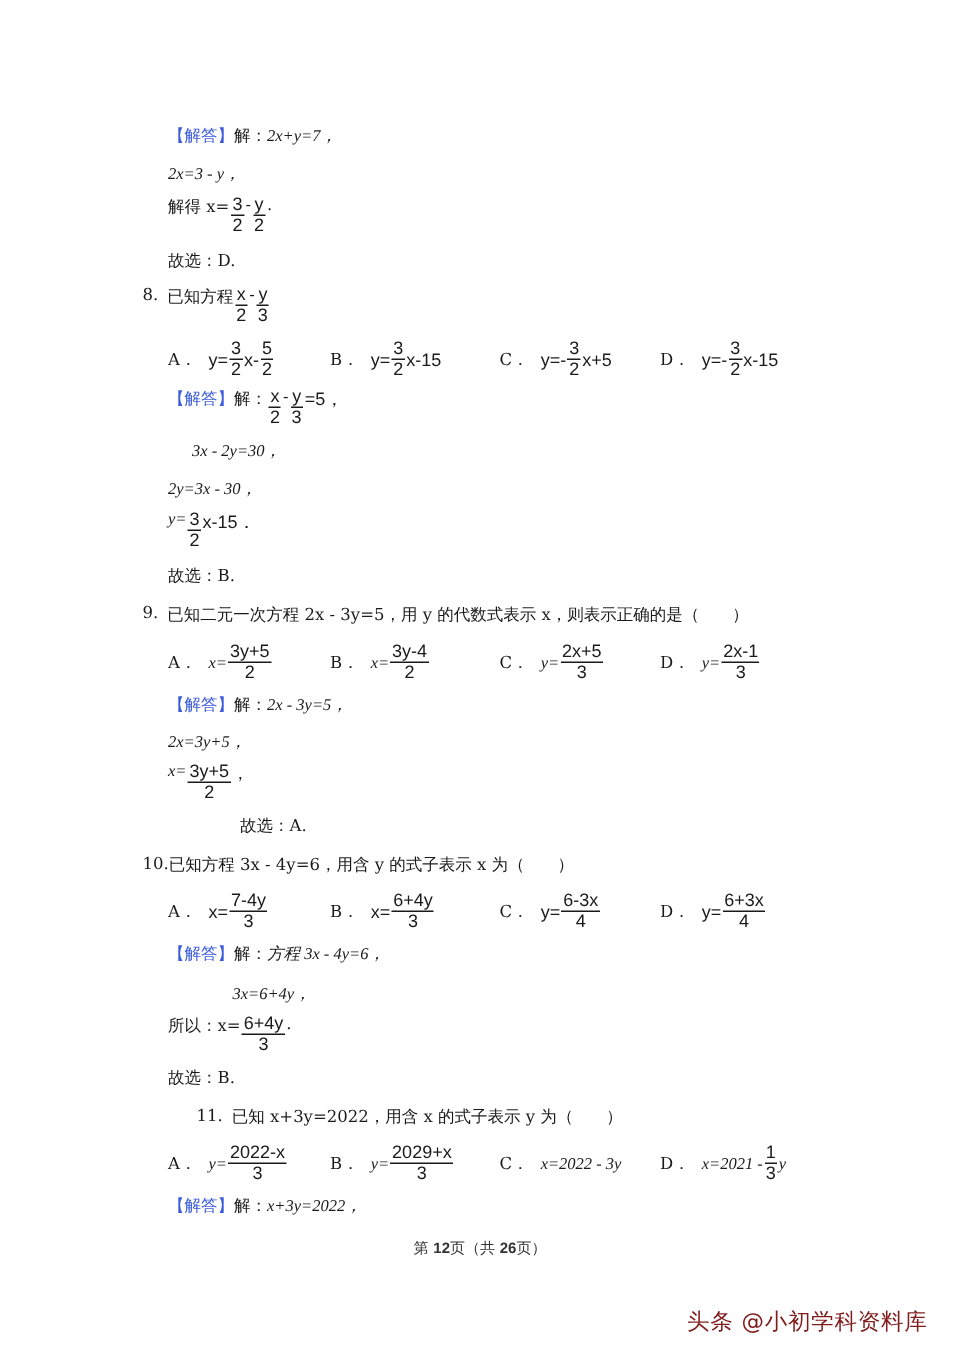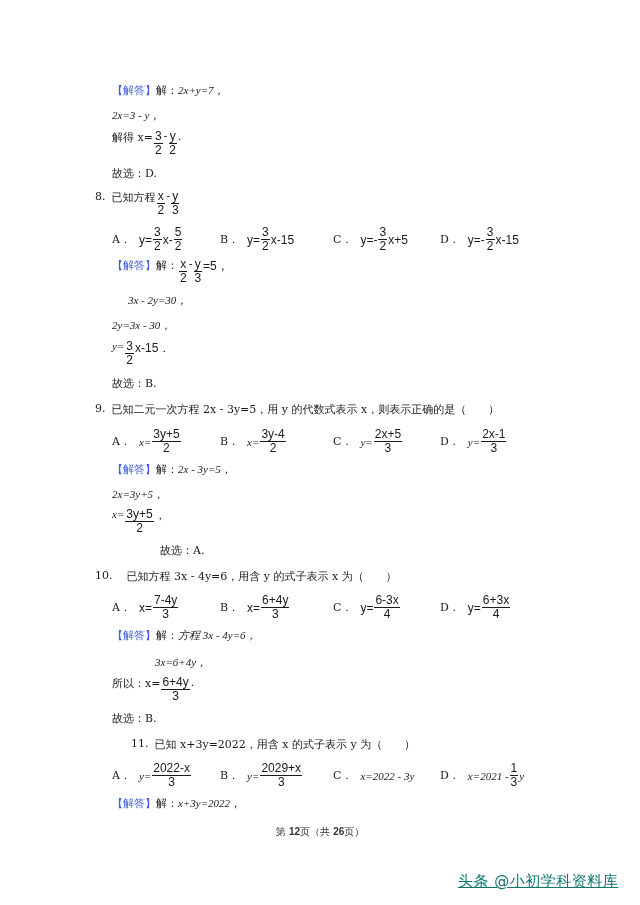--- a/index.html
+++ b/index.html
@@ -11,21 +11,21 @@
   .frac { display: inline-flex; flex-direction: column; align-items: center; vertical-align: middle;
           font-family: "Liberation Sans", sans-serif; font-size: 12px; line-height: 13px; margin: 0 1px; }
   .frac .num { border-bottom: 1px solid #1a1a1a; padding: 0 1px; }
   .frac .den { padding: 0 1px; }
   .sans { font-family: "Liberation Sans", sans-serif; font-size: 12px; }
   .opt { position: absolute; display: flex; align-items: center; white-space: nowrap; }
   .opt-letter { margin-right: 8px; }
   .footer { position: absolute; left: 0; width: 640px; top: 825px; text-align: center; font-size: 10px; color: #333; }
   .footer b { font-family: "Liberation Sans", sans-serif; }
   .watermark { position: absolute; left: 458px; top: 872px; font-family: "DejaVu Sans", sans-serif;
-               font-size: 15px; color: #0f766e; letter-spacing: 0.5px; text-decoration: underline; }
+               font-size: 15px; color: #7f1d1d; letter-spacing: 0.5px; }
 </style>
 </head>
 <body>
 
 <div>
 
   <div class="line" style="left:112px;top:83px;">
     <span class="jd">【解答】</span>
     <span>解：</span>
     <span class="math-i">2x+y=7，</span>
@@ -185,21 +185,21 @@
         <span class="num">3y+5</span>
         <span class="den">2</span>
       </span>
     <span>，</span>
   </div>
   <div class="line" style="left:112px;top:543px;margin-left:48px;">
     <span>故选：A.</span>
   </div>
 
   <div class="line" style="left:95px;top:569px;">
-    <span style="margin-right:14px;">10.</span>
+    <span style="margin-right:0;">10.</span>
     <span>已知方程 3x - 4y=6，用含 y 的式子表示 x 为（　　）</span>
   </div>
   <div class="opt" style="left:112px;top:594px;">
     <span class="opt-letter">A．</span>
     <span class="sans">x=</span>
     <span class="frac">
         <span class="num">7-4y</span>
         <span class="den">3</span>
       </span>
   </div>

